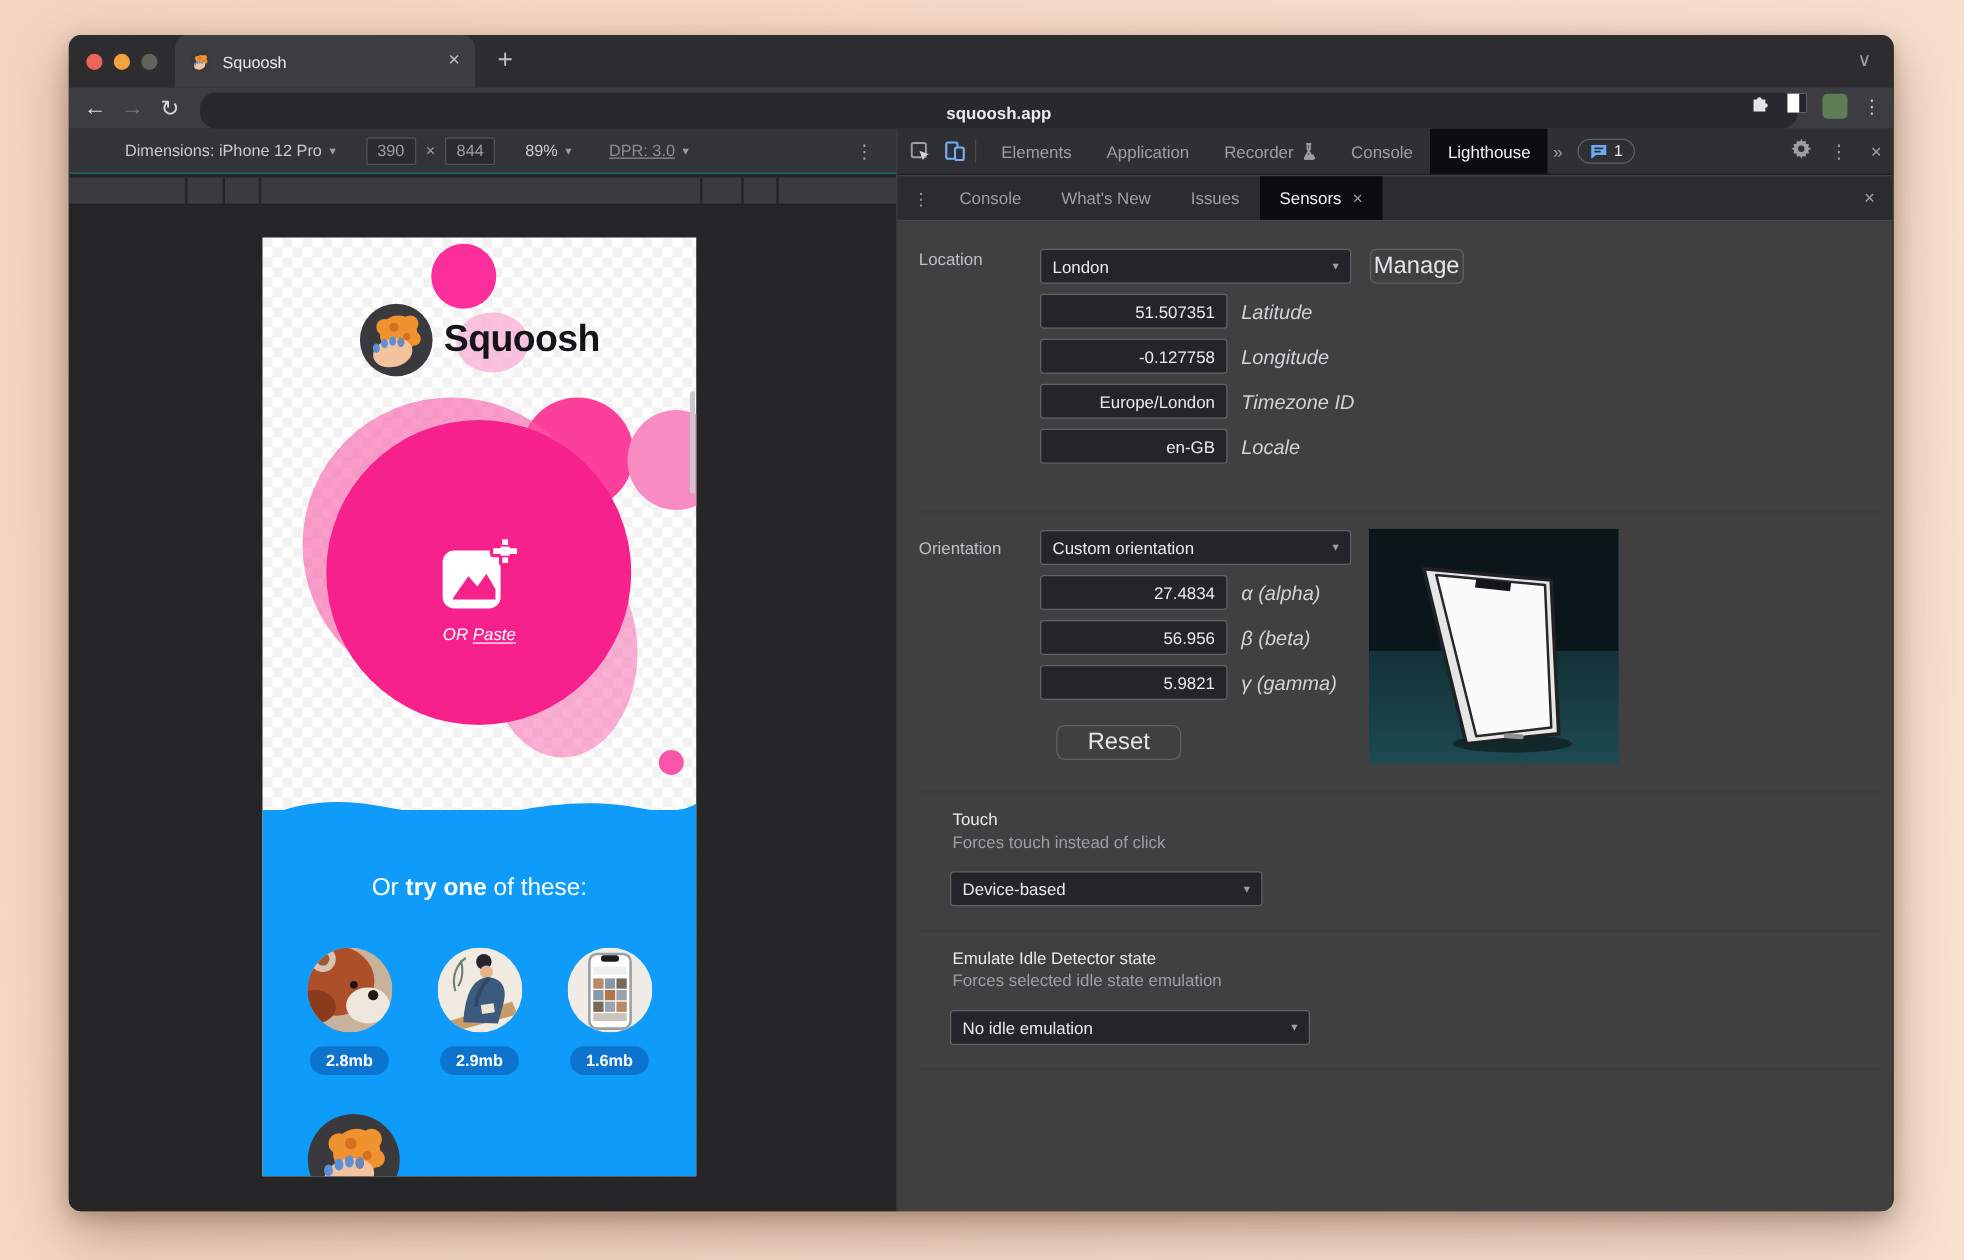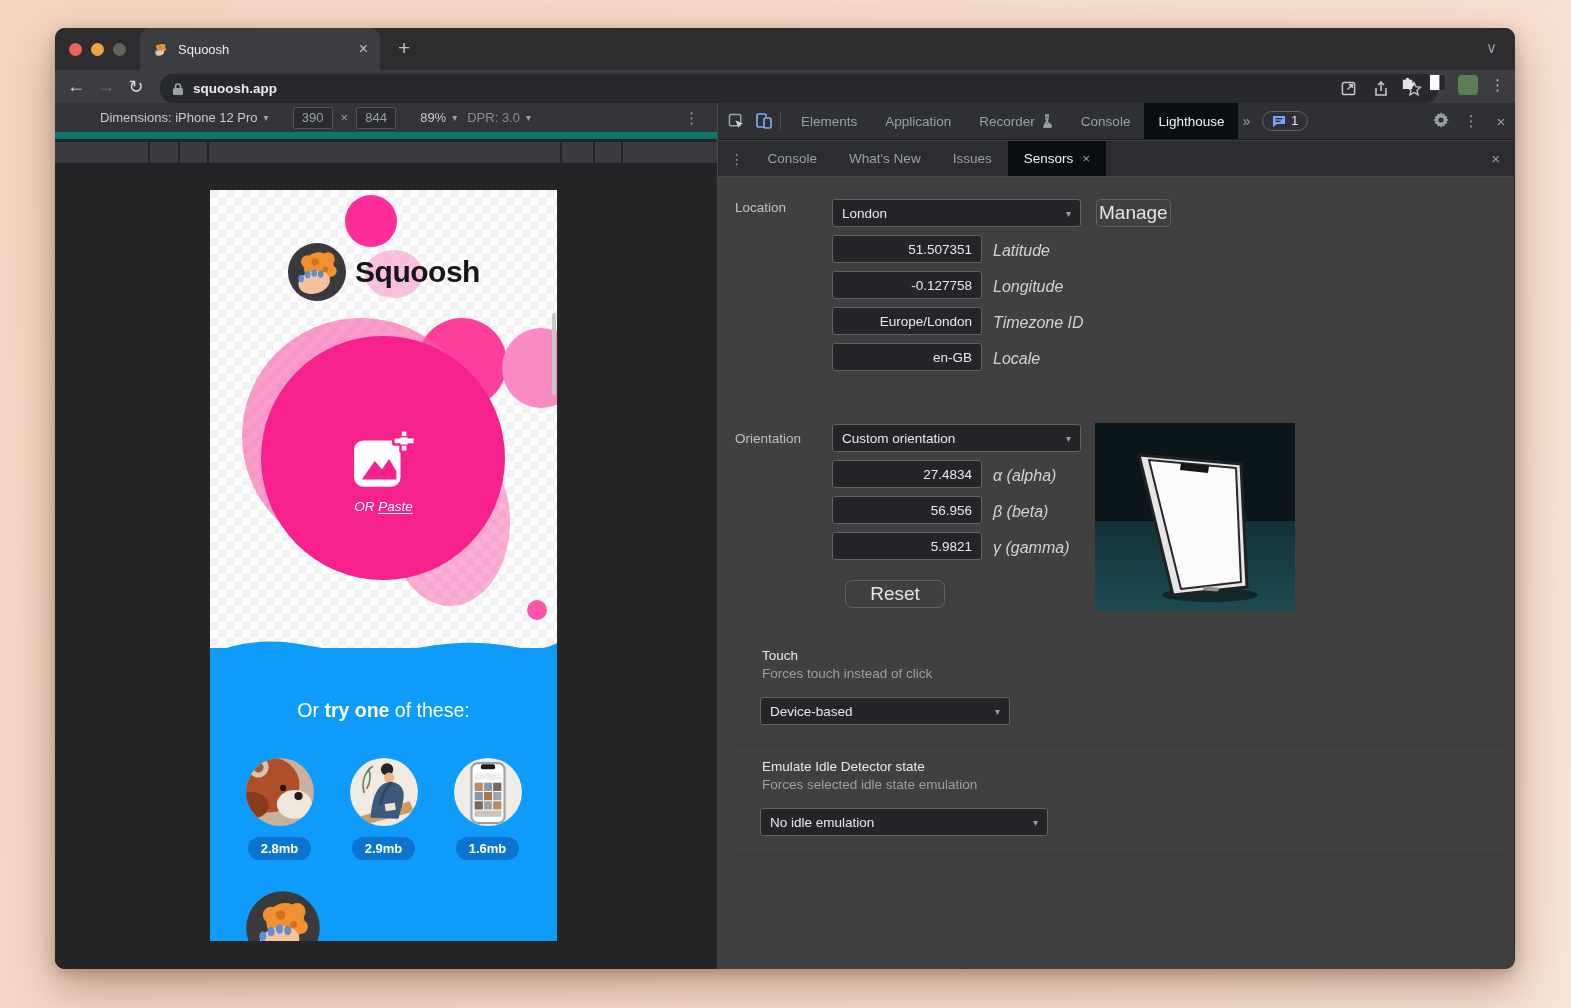--- a/index.html
+++ b/index.html
@@ -20,42 +20,42 @@
   .tab-close, .newtab-btn { color:#bdc0c3; font-size:16px; cursor:default; }
   .newtab-btn { position:absolute; left:343px; top:8px; font-size:21px; font-weight:300; }
   .strip-chevron { position:absolute; right:18px; top:11px; color:#9aa0a6; font-size:15px; }
 
   
   .toolbar { position:absolute; left:0; top:42px; width:100%; height:33px; background:#3c3d40;
     display:flex; align-items:center; }
   .nav-ic { font-size:18px; color:#d5d7d8; width:30px; text-align:center; }
   .nav-ic.disabled { color:#707377; }
   .addressbar { position:absolute; left:105px; top:4px; width:1278px; height:29px; background:#28292c;
-    border-radius:13px; display:flex; align-items:center; padding:0 12px; gap:9px; }
+    border-radius:13px; display:flex; align-items:center; padding:0 12px; gap:9px;flex-direction:column; }
   .url-text { color:#e8eaed; font-size:13.5px; font-weight:bold; flex:1; }
   .pill-ic { width:24px; display:flex; justify-content:center; }
   .right-ics { position:absolute; right:10px; top:4px; display:flex; align-items:center; gap:12px; }
   .avatar { width:20px; height:20px; border-radius:4px; background:#5d7e55; }
   .kebab { color:#c4c6c8; font-size:15px; letter-spacing:0; }
 
   
   .content { position:absolute; left:0; top:75px; width:100%; height:866px; display:flex; }
   .left-pane { position:relative; width:663px; height:100%; background:#252528; border-right:1px solid #47484a; }
   .right-pane { position:relative; width:796px; height:100%; background:#404040; }
 
   
   .devtoolbar { position:absolute; left:0; top:0; width:100%; height:36px; background:#333438;
-    display:flex; align-items:center; color:#c9cbcd; font-size:13px; border-bottom:7px solid #0f766e; }
+    display:flex; align-items:center; color:#c9cbcd; font-size:13px; border-bottom:1px solid #0f766e; }
   .devtoolbar .dim-label { margin-left:45px; }
   .caret { color:#9aa0a6; font-size:10px; margin-left:6px; }
   .size-box { width:40px; height:22px; background:#2a2b2e; border:1px solid #505257; border-radius:2px;
     color:#9aa0a6; text-align:center; line-height:20px; margin:0 0; }
   .devtoolbar .x-sep { color:#9aa0a6; margin:0 8px; }
   .devtoolbar .zoom { margin-left:24px; }
-  .devtoolbar .dpr { margin-left:10px; color:#8b8e93; }
+  .devtoolbar .dpr { margin-left:30px; color:#8b8e93;text-decoration:underline; }
   .devtoolbar .tb-kebab { position:absolute; right:18px; color:#9aa0a6; font-size:15px; }
 
   
   .ruler { position:absolute; left:0; top:39px; width:100%; height:22px; background:#3a3b3e; border-bottom:1px solid #202124; }
   .ruler .mark { position:absolute; top:0; width:2px; height:100%; background:#232427; }
 
   
   .viewport { position:absolute; left:0; top:61px; width:100%; height:805px; background:#252528; }
   .device-screen { position:absolute; left:155px; top:26px; width:347px; height:751px; overflow:hidden;
     background:conic-gradient(#ffffff 90deg, #f2f2f2 90deg 180deg, #ffffff 180deg 270deg, #f2f2f2 270deg) 0 0/16px 16px; }

